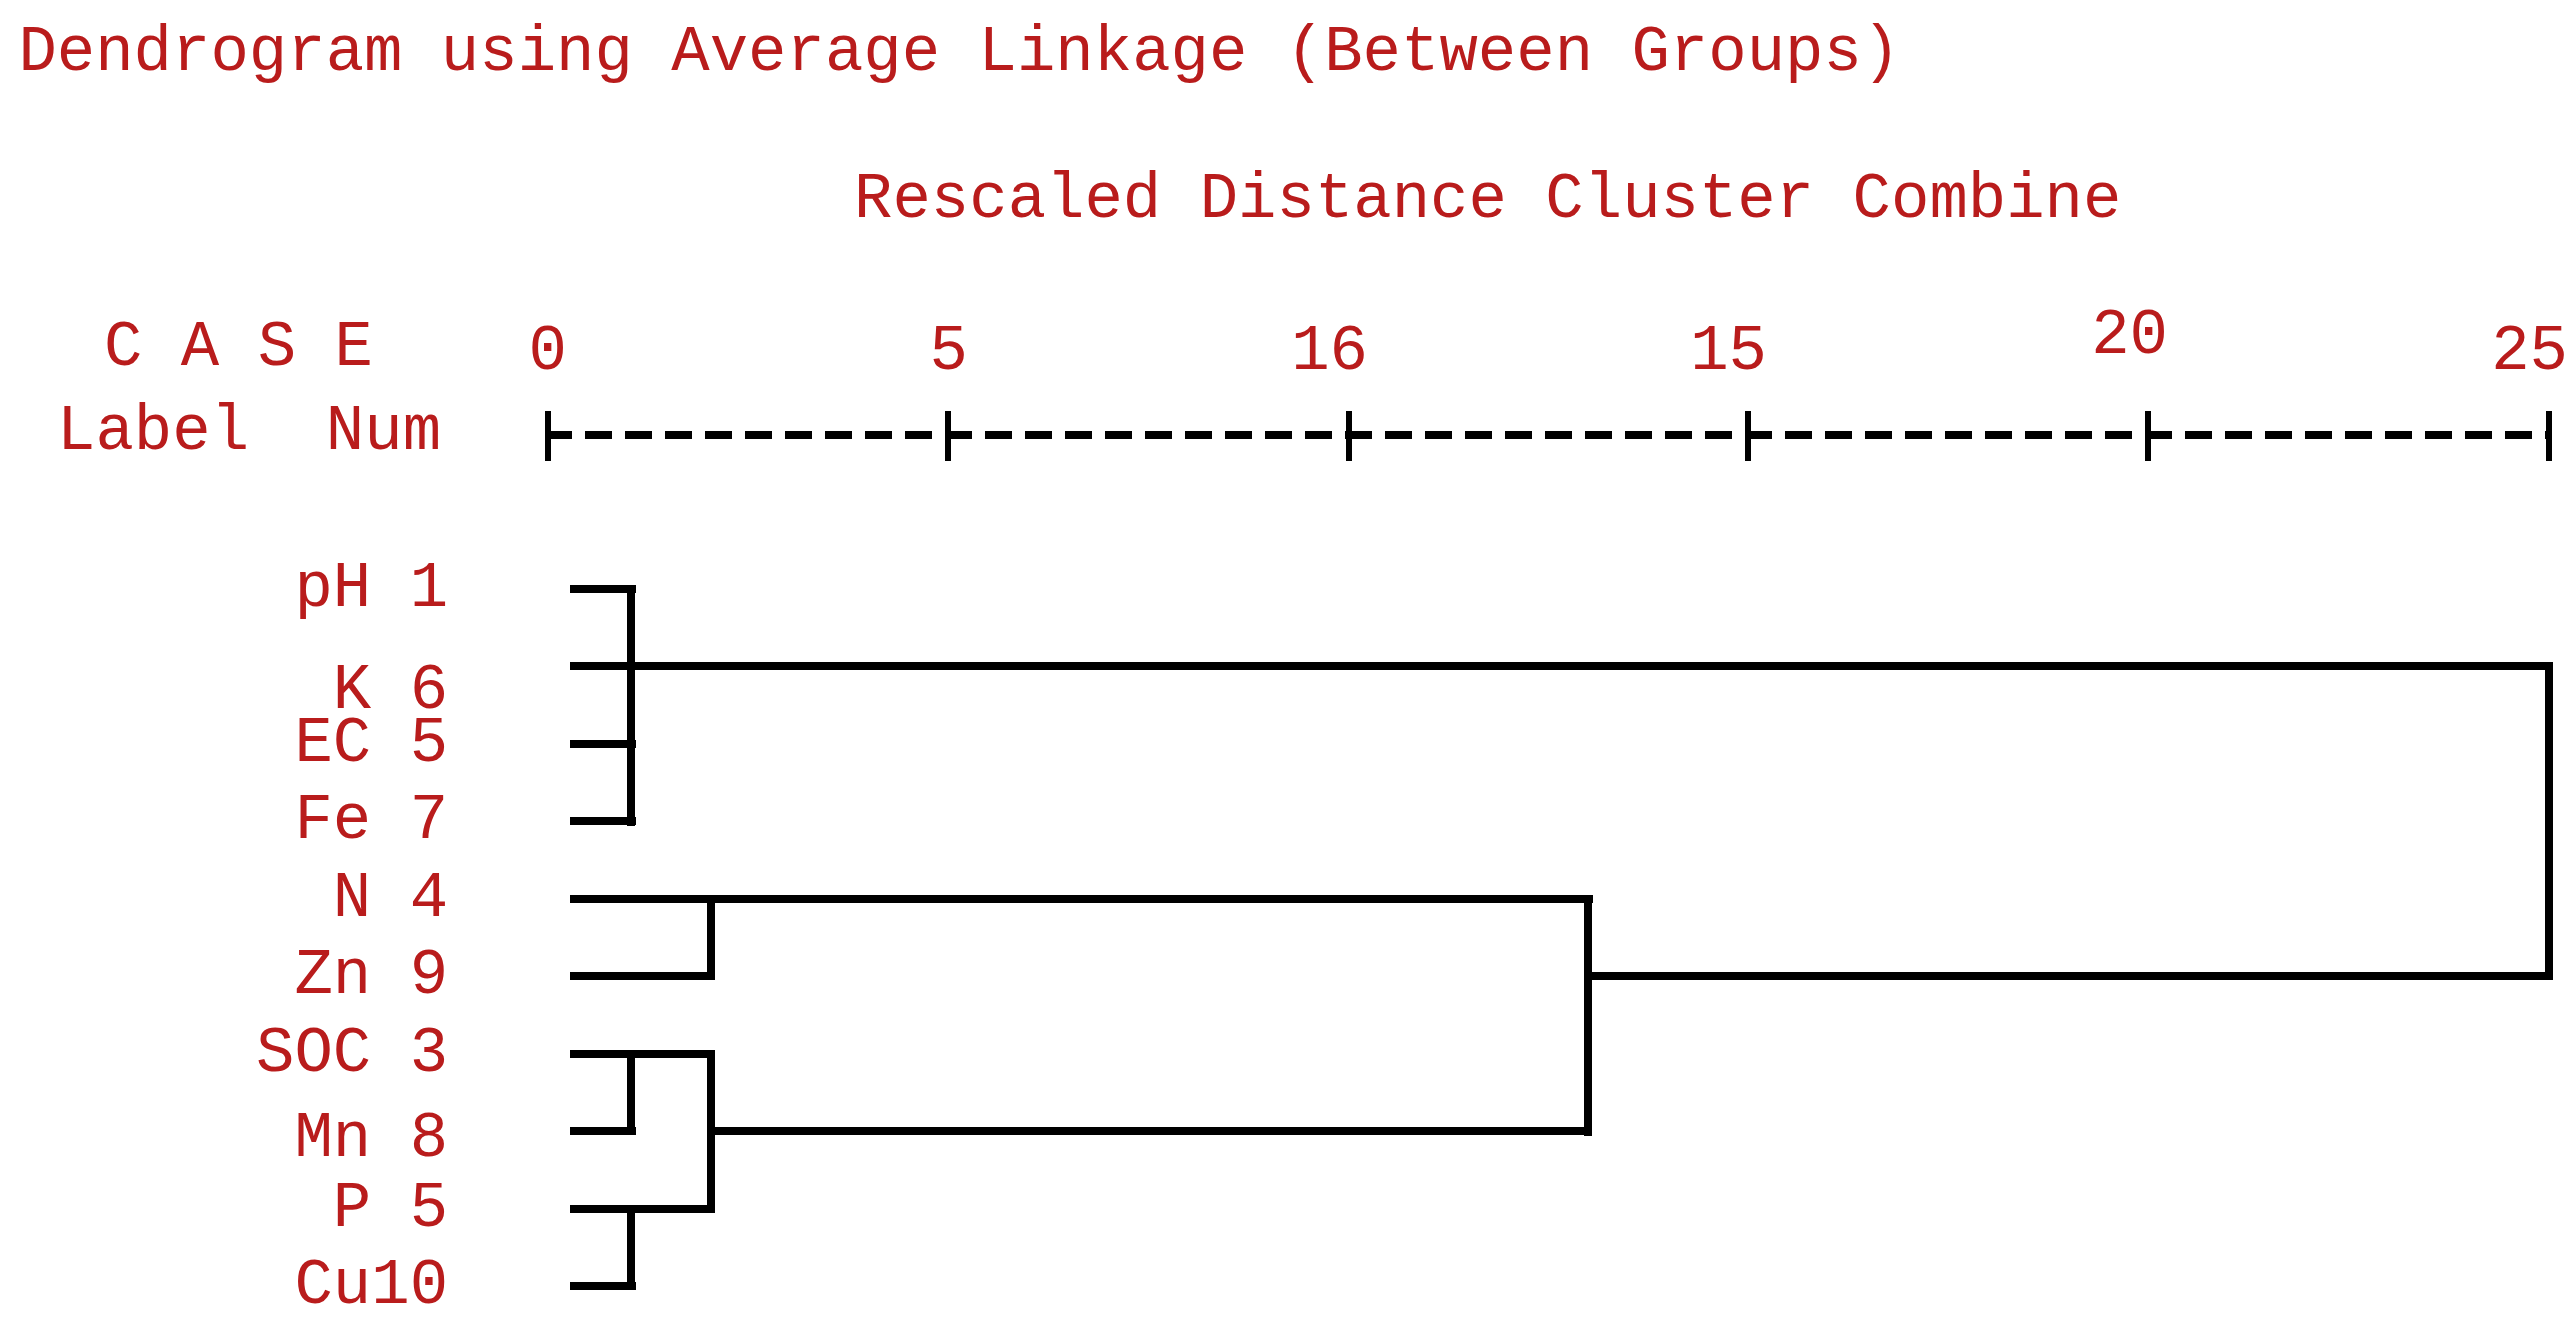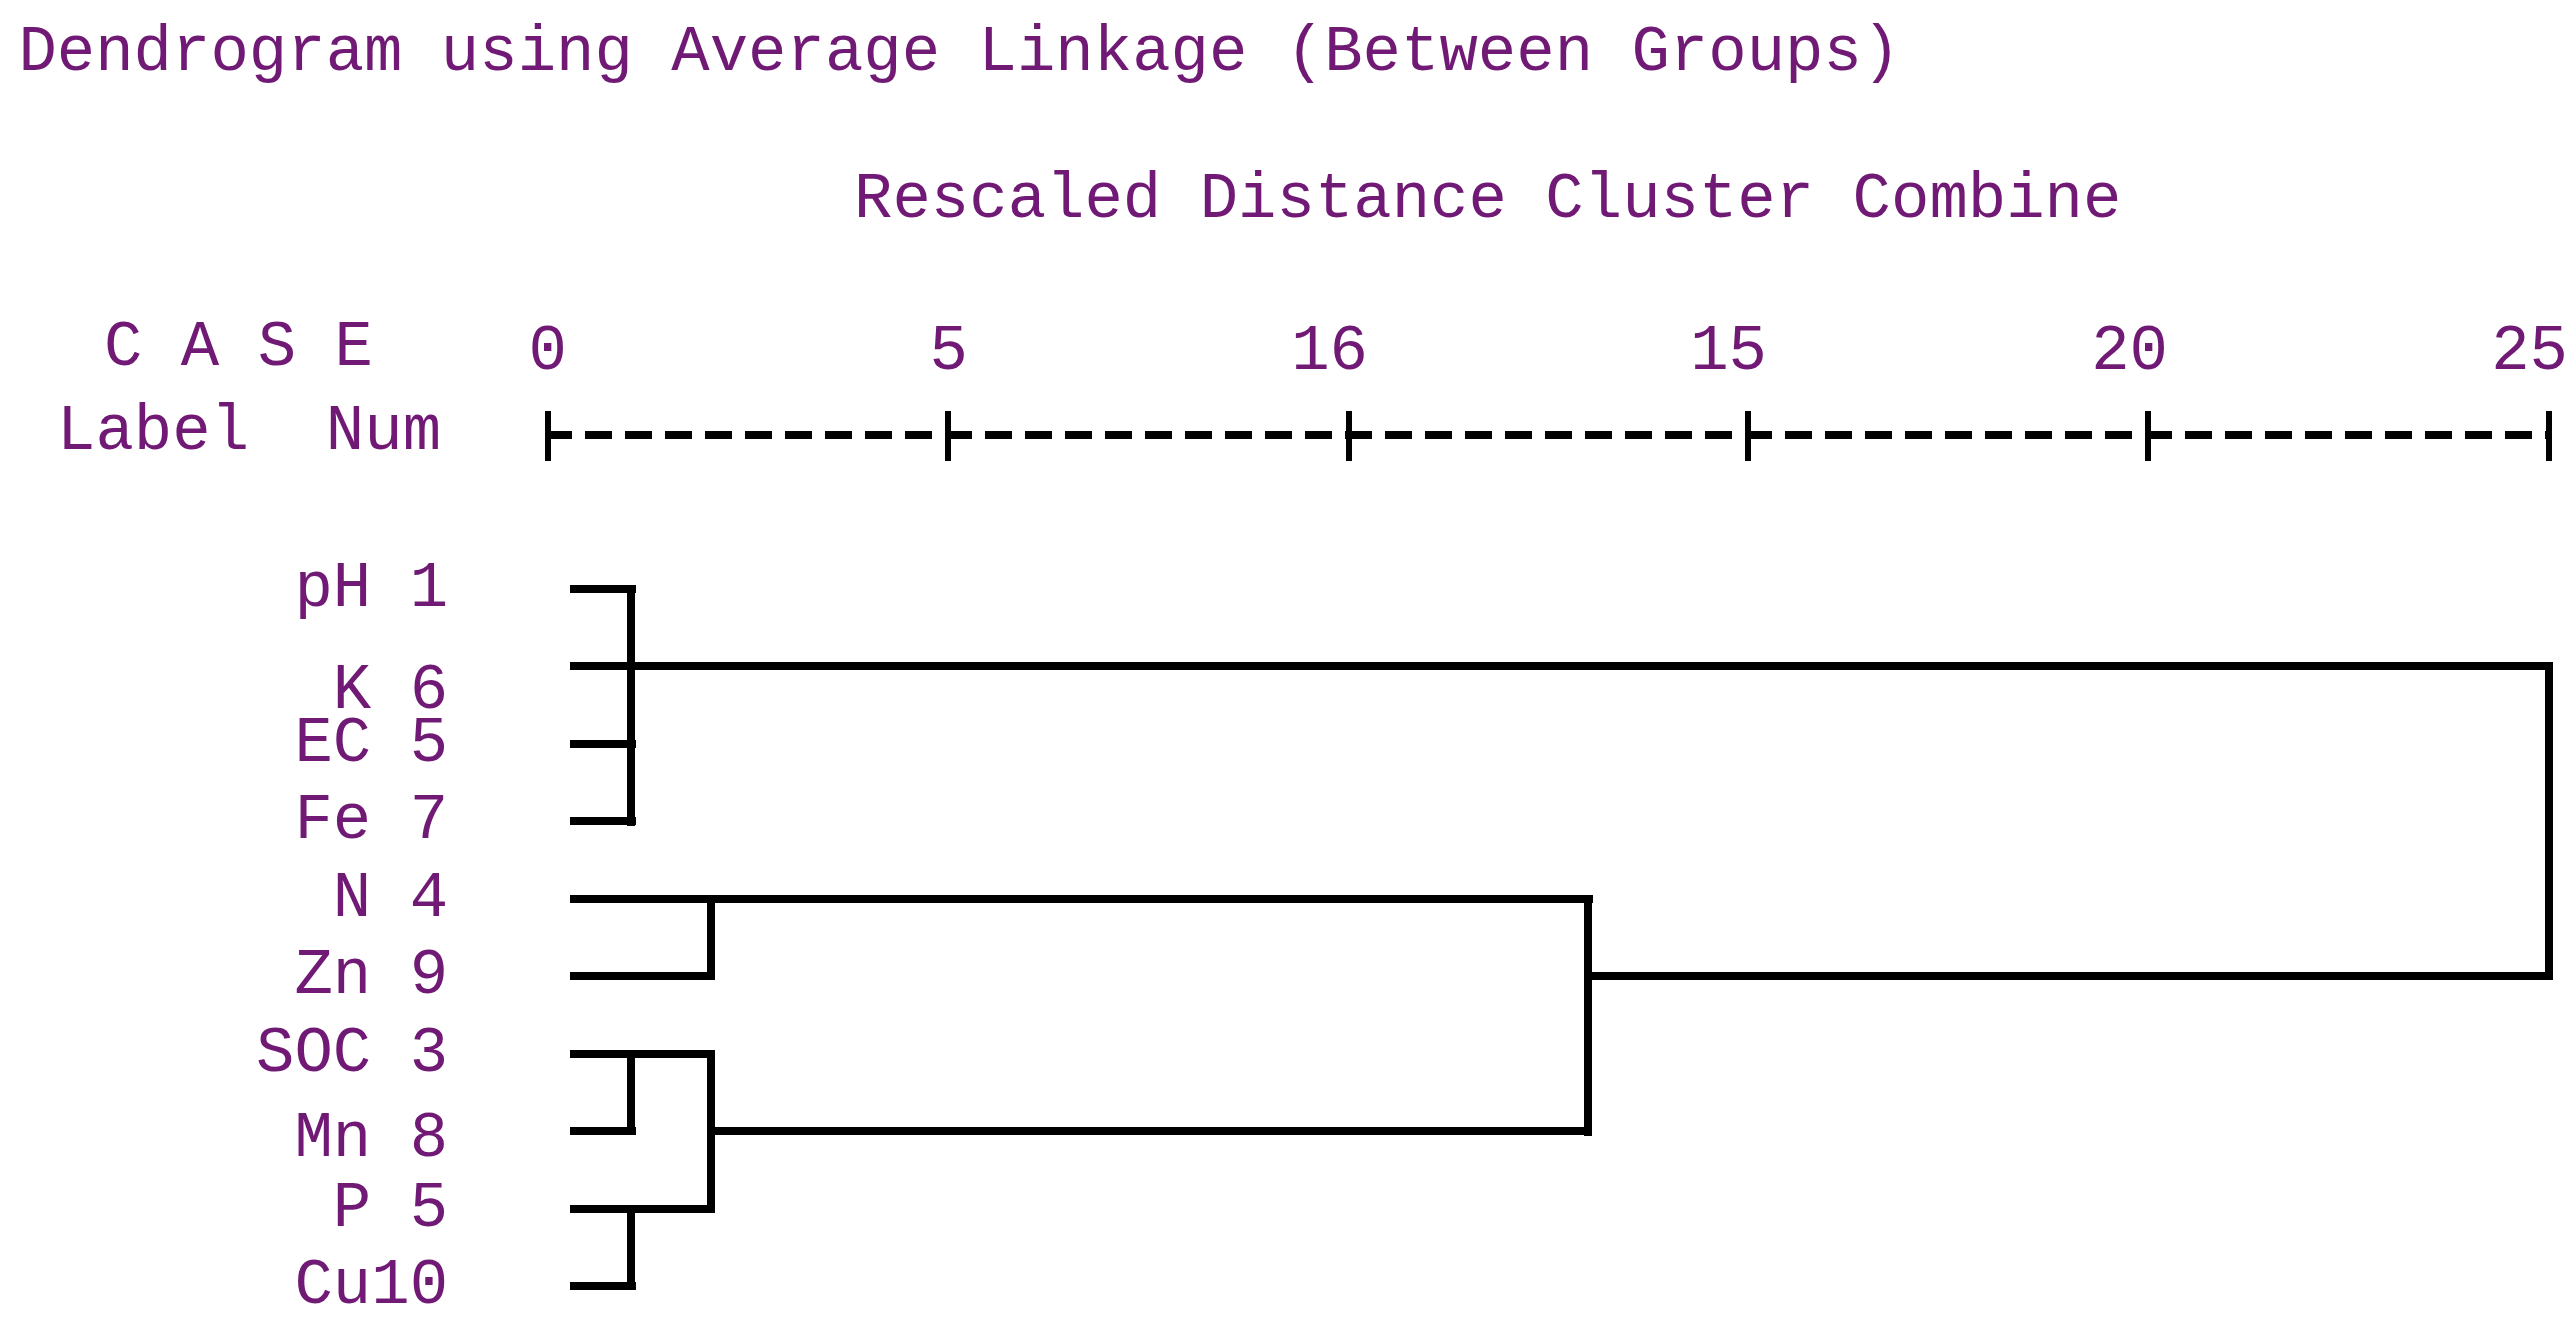--- a/index.html
+++ b/index.html
@@ -12,21 +12,21 @@
     font-family: "Liberation Mono", "DejaVu Sans Mono", monospace;
     color: #000000;
   }
   .mono-line {
     position: absolute;
     font-size: 64px;
     line-height: 64px;
     height: 64px;
     white-space: pre;
     letter-spacing: 0;
-    color: #701a75;
+    color: #b91c1c;
   }
   .tick-label {
     transform: translateX(-100%);
   }
   .hline, .vline, .plus-tick, .ruler-dashes {
     position: absolute;
     background: #000;
   }
   .ruler-dashes {
     background: repeating-linear-gradient(90deg,
@@ -47,21 +47,21 @@
 
   <div class="mono-line" id="labelnum-header" style="left: 57px; top: 400px;">Label  Num</div>
 
   <div class="ruler-dashes" id="ruler" style="left: 545px; top: 431px; width: 2007px; height: 8px;"></div>
 
   <div id="tick-labels">
       <div class="mono-line tick-label" style="left: 567px; top: 320px;">0</div>
       <div class="mono-line tick-label" style="left: 968px; top: 320px;">5</div>
       <div class="mono-line tick-label" style="left: 1368px; top: 320px;">16</div>
       <div class="mono-line tick-label" style="left: 1767px; top: 320px;">15</div>
-      <div class="mono-line tick-label" style="left: 2168px; top: 320px;">20</div>
+      <div class="mono-line tick-label" style="left: 2168px; top: 304px;">20</div>
       <div class="mono-line tick-label" style="left: 2568px; top: 320px;">25</div>
     </div>
   <div id="plus-marks">
       <div class="plus-tick" style="width: 6.4px; height: 50px; left: 545px; top: 411px;"></div>
       <div class="plus-tick" style="width: 6.4px; height: 50px; left: 945px; top: 411px;"></div>
       <div class="plus-tick" style="width: 6.4px; height: 50px; left: 1346px; top: 411px;"></div>
       <div class="plus-tick" style="width: 6.4px; height: 50px; left: 1745px; top: 411px;"></div>
       <div class="plus-tick" style="width: 6.4px; height: 50px; left: 2145px; top: 411px;"></div>
       <div class="plus-tick" style="width: 6.4px; height: 50px; left: 2546px; top: 411px;"></div>
     </div>

